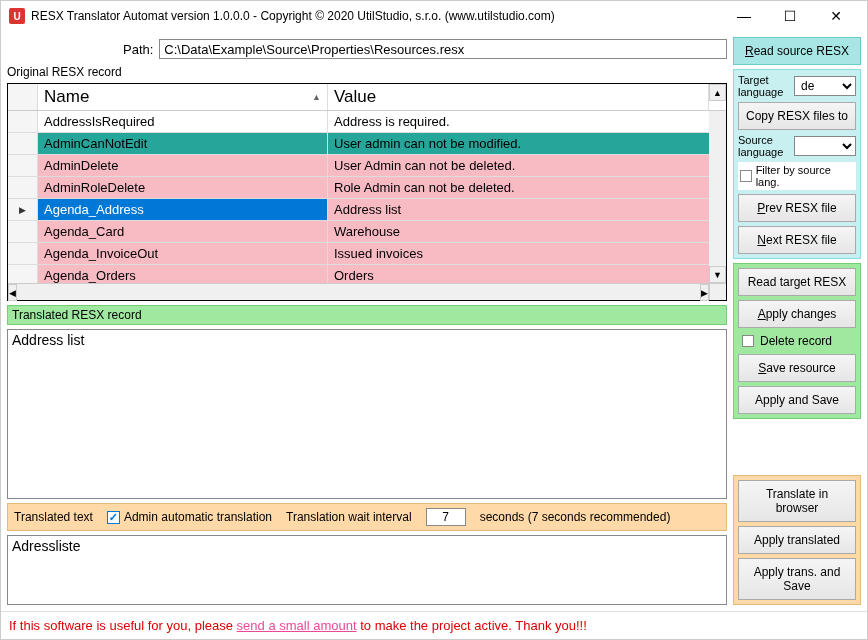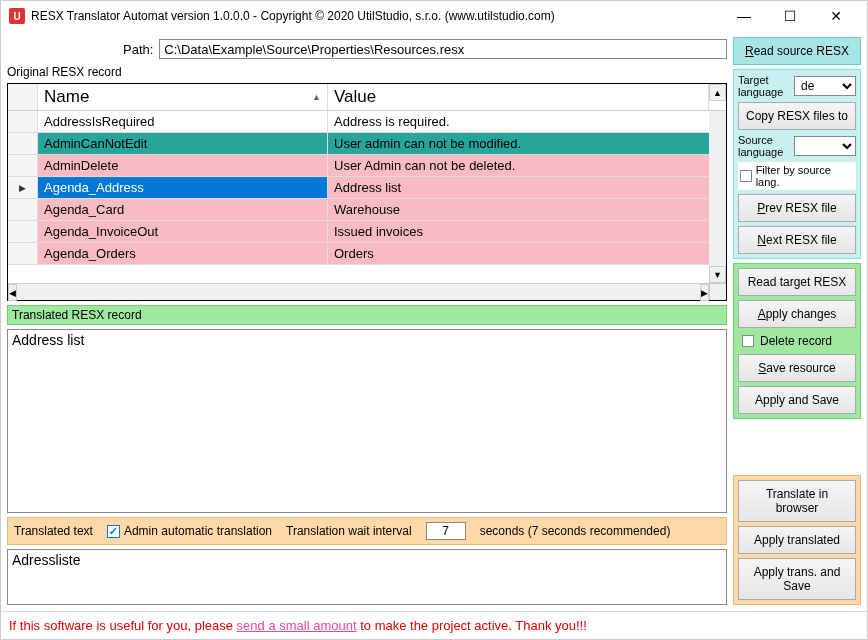--- a/index.html
+++ b/index.html
@@ -40,21 +40,21 @@
 .sb-btn { height: 17px; display: flex; align-items: center; justify-content: center; font-size: 9px; background: #f0f0f0; border: 1px solid #ccc; }
 .sb-track { flex: 1; background: #f0f0f0; }
 .grid-hsb { height: 17px; display: flex; background: #f0f0f0; border-top: 1px solid #ccc; }
 .hsb-track { flex: 1; background: #f0f0f0; }
 .section-translated { background: #a0e8a0; border: 1px solid #7c7; padding: 2px 4px; font-size: 12px; }
 .translated-box { flex: 1; border: 1px solid #888; background: #fff; padding: 2px 4px; font-size: 14px; min-height: 160px; }
 .section-transtext { background: #ffd9a8; border: 1px solid #e8b878; padding: 4px 6px; display: flex; align-items: center; gap: 14px; font-size: 12px; }
 .checkbox { width: 13px; height: 13px; border: 1px solid #0078d7; display: inline-flex; align-items: center; justify-content: center; background: #fff; margin-right: 4px; }
 .checkbox.checked::after { content: "✓"; color: #0078d7; font-size: 11px; font-weight: bold; }
 .spin { width: 40px; border: 1px solid #888; padding: 1px 3px; font-size: 12px; text-align: center; }
-.transtext-box { border: 1px solid #888; background: #fff; padding: 2px 4px; font-size: 14px; height: 56px; }
+.transtext-box { border: 1px solid #888; background: #fff; padding: 2px 4px; font-size: 14px; height: 70px; }
 .btn { background: linear-gradient(#f5f5f5,#e6e6e6); border: 1px solid #aaa; padding: 6px 4px; font-size: 12px; text-align: center; cursor: pointer; }
 .btn-cyan { background: #a8e6e6; border: 1px solid #6cc; }
 .panel-cyan { background: #c8f0f0; border: 1px solid #8dd; padding: 4px; display: flex; flex-direction: column; gap: 4px; }
 .panel-green { background: #a0e8a0; border: 1px solid #7c7; padding: 4px; display: flex; flex-direction: column; gap: 4px; }
 .panel-orange { background: #ffd9a8; border: 1px solid #e8b878; padding: 4px; display: flex; flex-direction: column; gap: 4px; }
 .lang-row { display: flex; align-items: center; gap: 4px; font-size: 11px; }
 .lang-sel { flex: 1; border: 1px solid #888; background: #fff; height: 20px; font-size: 12px; padding: 0 2px; }
 .chk-row { display: flex; align-items: center; gap: 4px; font-size: 11px; background: #fff; padding: 2px; }
 .chk-box { width: 12px; height: 12px; border: 1px solid #888; background: #fff; }
 .footer { padding: 6px 8px; font-size: 13px; color: #d00; border-top: 1px solid #ddd; }
@@ -101,20 +101,25 @@
             <div class="grid-row row-teal">
               <div class="grid-cell gc-rowsel"></div>
               <div class="grid-cell gc-name">AdminCanNotEdit</div>
               <div class="grid-cell gc-value">User admin can not be modified.</div>
             </div>
             <div class="grid-row row-pink">
               <div class="grid-cell gc-rowsel"></div>
               <div class="grid-cell gc-name">AdminDelete</div>
               <div class="grid-cell gc-value">User Admin can not be deleted.</div>
             </div>
+            <div class="grid-row row-pink">
+              <div class="grid-cell gc-rowsel"></div>
+              <div class="grid-cell gc-name">AdminRoleDelete</div>
+              <div class="grid-cell gc-value">Role Admin can not be deleted.</div>
+            </div>
             <div class="grid-row row-pink row-selected">
               <div class="grid-cell gc-rowsel"></div>
               <div class="grid-cell gc-name">Agenda_Address</div>
               <div class="grid-cell gc-value">Address list</div>
             </div>
             <div class="grid-row row-pink">
               <div class="grid-cell gc-rowsel"></div>
               <div class="grid-cell gc-name">Agenda_Card</div>
               <div class="grid-cell gc-value">Warehouse</div>
             </div>

